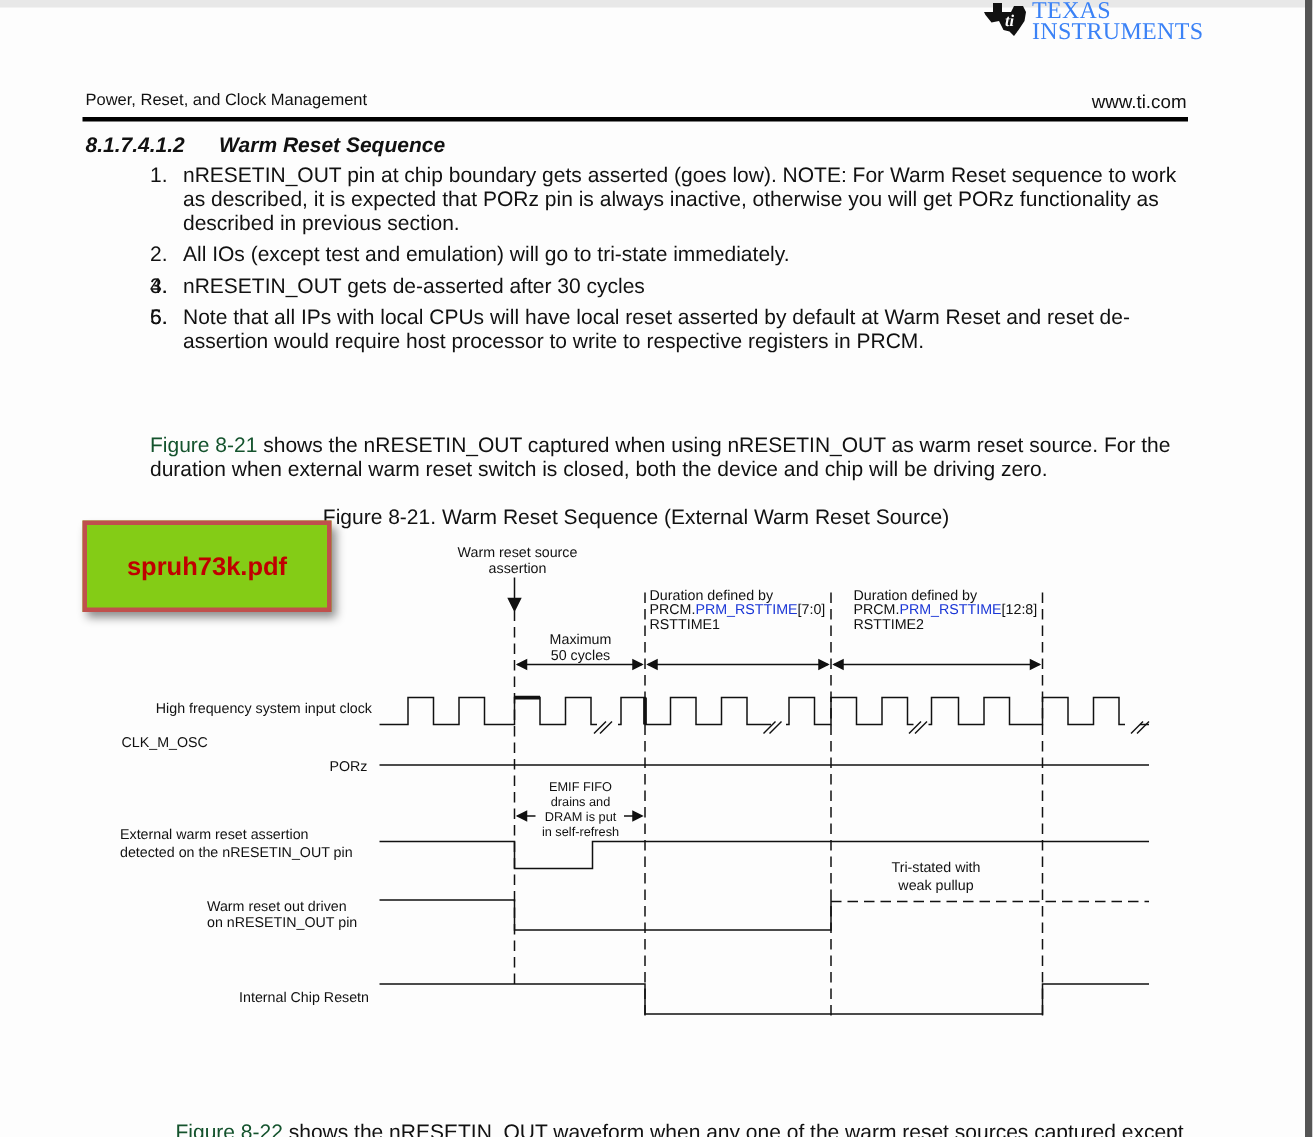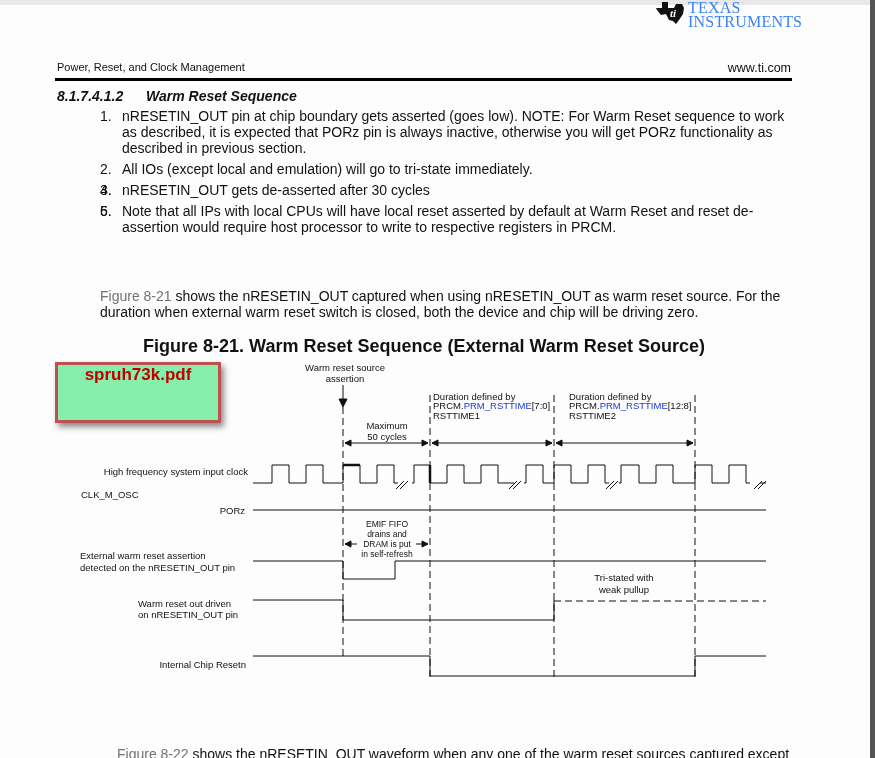--- a/index.html
+++ b/index.html
@@ -12,24 +12,24 @@
   .logo-text .big { font-size:16px; }
   .hdr-left { position:absolute; left:57px; top:61px; font-size:11px; }
   .hdr-right { position:absolute; right:84px; top:61px; font-size:12.5px; }
   .hdr-rule { position:absolute; left:55px; top:78px; width:737px; height:3px; background:#000; }
   .section-title { position:absolute; left:57px; top:88px; font-size:14px; font-weight:bold; font-style:italic; }
   .section-title .num { margin-right:19px;font-style:italic; }
   ol.steps { position:absolute; left:100px; top:108px; width:690px; margin:0; padding:0; list-style:none; font-size:14px; line-height:16px; }
   ol.steps li { position:relative; padding-left:22px; margin-bottom:5px; }
   ol.steps li .n { position:absolute; left:0; top:0; }
   .para { position:absolute; left:100px; width:690px; font-size:14px; line-height:16px; }
-  .link { color:#737373; cursor:pointer; }
-  .fig-caption { position:absolute; left:0; width:848px; top:336px; text-align:center; font-size:18px; font-weight:bold; }
-  .stamp { position:absolute; left:55px; top:362px; width:160px; height:55px; border:3px solid #c0504d; background:#86efac;
-           box-shadow:3px 4px 6px rgba(0,0,0,0.45); display:flex; justify-content:center; }
+  .link { color:#14532d; cursor:pointer; }
+  .fig-caption { position:absolute; left:0; width:848px; top:336px; text-align:center; font-size:14px; font-weight:normal; }
+  .stamp { position:absolute; left:55px; top:347px; width:160px; height:55px; border:3px solid #c0504d; background:#84cc16;
+           box-shadow:3px 4px 6px rgba(0,0,0,0.45); display:flex; align-items:center; justify-content:center; }
   .stamp span { color:#c00000; font-weight:bold; font-size:17px; }
   svg.timing { position:absolute; left:0; top:355px; }
   svg.timing text { font-family:"Liberation Sans", sans-serif; fill:#111; }
 </style>
 </head>
 <body>
 
 <div class="topbar"></div>
 <div class="scrollbar"></div>
 
@@ -48,21 +48,21 @@
 <div class="hdr-right">www.ti.com</div>
 <div class="hdr-rule"></div>
 
 <div class="section-title">
   <span class="num">8.1.7.4.1.2</span>
   <span>Warm Reset Sequence</span>
 </div>
 
 <ol class="steps">
   <li><span class="n">1.</span><span>nRESETIN_OUT pin at chip boundary gets asserted (goes low). NOTE: For Warm Reset sequence to work as described, it is expected that PORz pin is always inactive, otherwise you will get PORz functionality as described in previous section.</span></li>
-  <li><span class="n">2.</span><span>All IOs (except local and emulation) will go to tri-state immediately.</span></li>
+  <li><span class="n">2.</span><span>All IOs (except test and emulation) will go to tri-state immediately.</span></li>
   <li><span class="n">3.</span></li>
   <li><span class="n">4.</span><span>nRESETIN_OUT gets de-asserted after 30 cycles</span></li>
   <li><span class="n">5.</span></li>
   <li><span class="n">6.</span><span>Note that all IPs with local CPUs will have local reset asserted by default at Warm Reset and reset de-assertion would require host processor to write to respective registers in PRCM.</span></li>
 </ol>
 
 <div class="para" style="top:288px;">
   <span class="link">Figure 8-21</span><span> shows the nRESETIN_OUT captured when using nRESETIN_OUT as warm reset source. For the duration when external warm reset switch is closed, both the device and chip will be driving zero.</span>
 </div>
 

